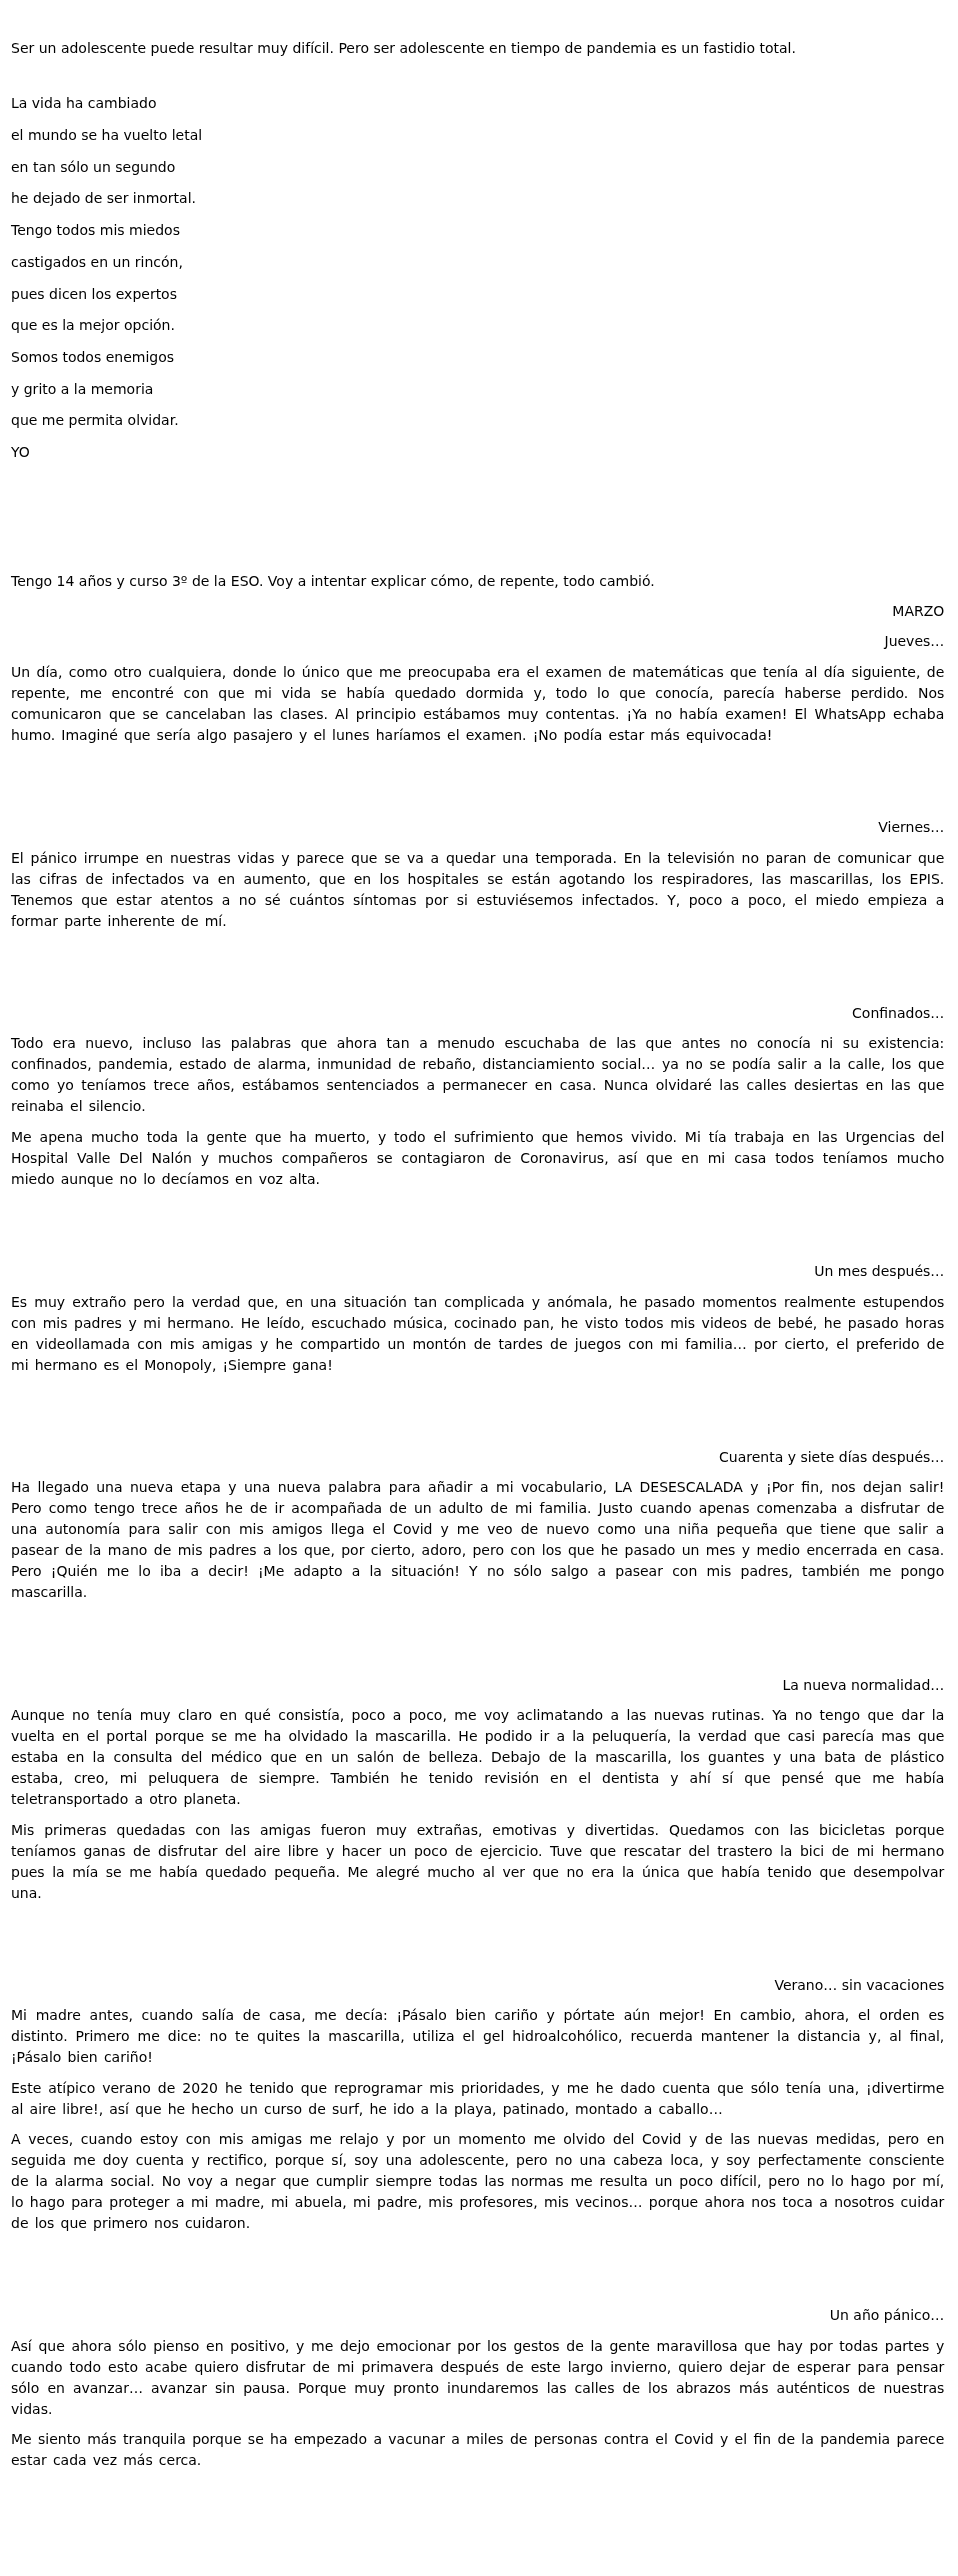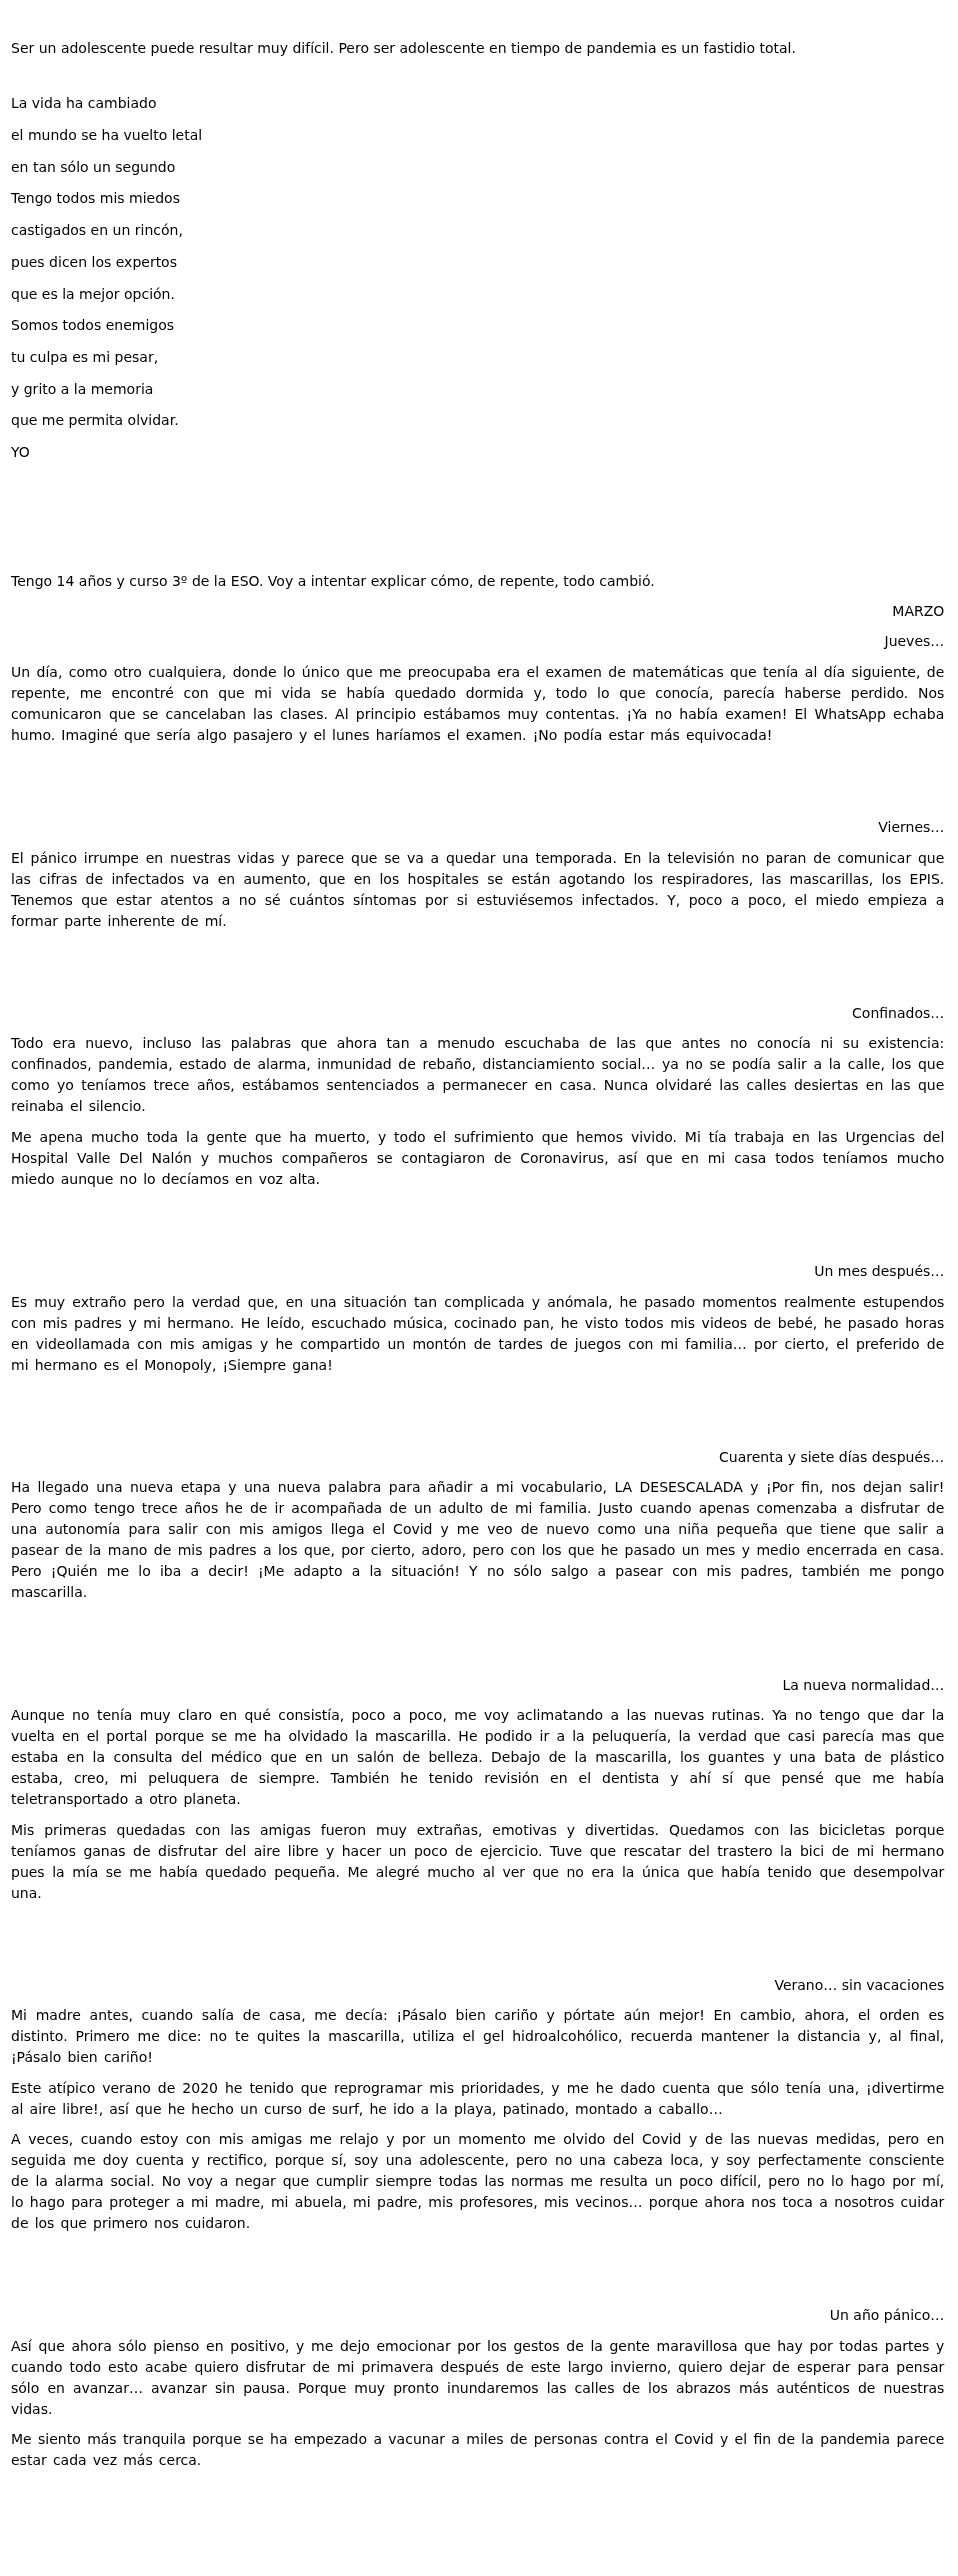--- a/index.html
+++ b/index.html
@@ -48,26 +48,26 @@
 <div class="page">
 
   <p class="single-line">Ser un adolescente puede resultar muy difícil. Pero ser adolescente en tiempo de pandemia es un fastidio total.</p>
 
   <div class="gap-before-poem"></div>
 
   <div>
     <p class="poem-line">La vida ha cambiado</p>
     <p class="poem-line">el mundo se ha vuelto letal</p>
     <p class="poem-line">en tan sólo un segundo</p>
+    <p class="poem-line">he dejado de ser inmortal.</p>
     <p class="poem-line">Tengo todos mis miedos</p>
     <p class="poem-line">castigados en un rincón,</p>
     <p class="poem-line">pues dicen los expertos</p>
     <p class="poem-line">que es la mejor opción.</p>
     <p class="poem-line">Somos todos enemigos</p>
-    <p class="poem-line">tu culpa es mi pesar,</p>
     <p class="poem-line">y grito a la memoria</p>
     <p class="poem-line">que me permita olvidar.</p>
     <p class="poem-line">YO</p>
   </div>
 
   <div class="gap-after-poem"></div>
 
   <p class="single-line">Tengo 14 años y curso 3º de la ESO. Voy a intentar explicar cómo, de repente, todo cambió.</p>
   <p class="heading">MARZO</p>
 

